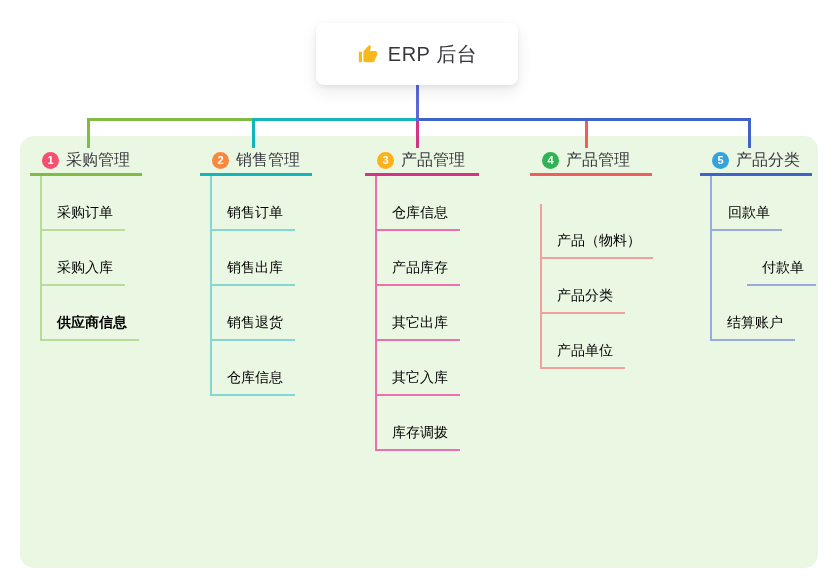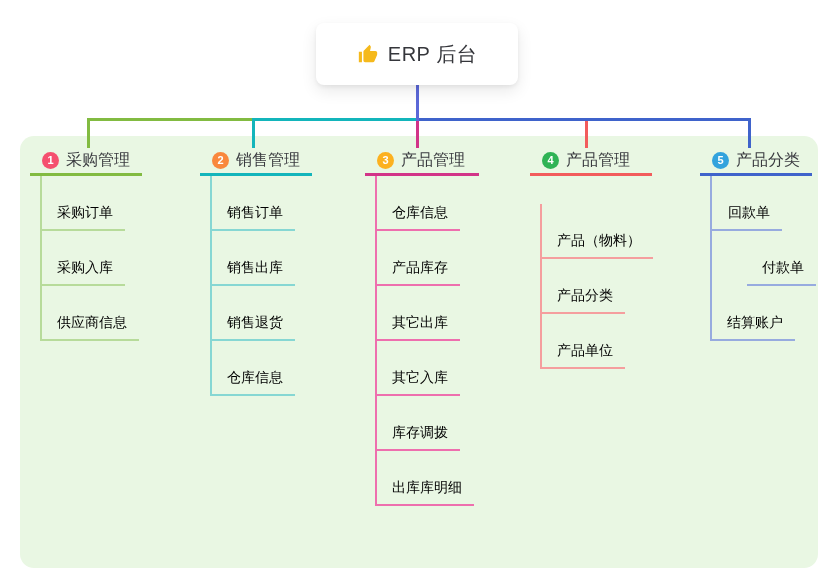--- a/index.html
+++ b/index.html
@@ -73,21 +73,21 @@
           <span class="branch-label">采购管理</span>
         </div>
         <div class="children" style="border-left: 2px solid rgb(183, 219, 154);">
           <div class="child-row">
             <span class="child-label" style="border-bottom: 2px solid rgb(183, 219, 154);">采购订单</span>
           </div>
           <div class="child-row">
             <span class="child-label" style="border-bottom: 2px solid rgb(183, 219, 154);">采购入库</span>
           </div>
           <div class="child-row">
-            <span class="child-label" style="border-bottom: 2px solid rgb(183, 219, 154);">供应商信息</span>
+            <span class="child-label" style="border-bottom: 2px solid rgb(183, 219, 154); font-weight: bold;">供应商信息</span>
           </div>
         </div>
       </div>
       <div class="branch" style="left: 200px;">
         <div class="branch-title" style="width: 112px; border-bottom: 3px solid rgb(19, 181, 187);">
           <span class="badge" style="background: rgb(249, 136, 61);">2</span>
           <span class="branch-label">销售管理</span>
         </div>
         <div class="children" style="border-left: 2px solid rgb(134, 215, 211);">
           <div class="child-row">
@@ -118,23 +118,20 @@
           </div>
           <div class="child-row">
             <span class="child-label" style="border-bottom: 2px solid rgb(238, 111, 174);">其它出库</span>
           </div>
           <div class="child-row">
             <span class="child-label" style="border-bottom: 2px solid rgb(238, 111, 174);">其它入库</span>
           </div>
           <div class="child-row">
             <span class="child-label" style="border-bottom: 2px solid rgb(238, 111, 174);">库存调拨</span>
           </div>
-          <div class="child-row">
-            <span class="child-label" style="border-bottom: 2px solid rgb(238, 111, 174);">出库库明细</span>
-          </div>
         </div>
       </div>
       <div class="branch" style="left: 530px;">
         <div class="branch-title" style="width: 122px; border-bottom: 3px solid rgb(242, 92, 92);">
           <span class="badge" style="background: rgb(47, 179, 85);">4</span>
           <span class="branch-label">产品管理</span>
         </div>
         <div class="children" style="border-left: 2px solid rgb(245, 158, 158); margin-top: 28px;">
           <div class="child-row">
             <span class="child-label" style="border-bottom: 2px solid rgb(245, 158, 158);">产品（物料）</span>

